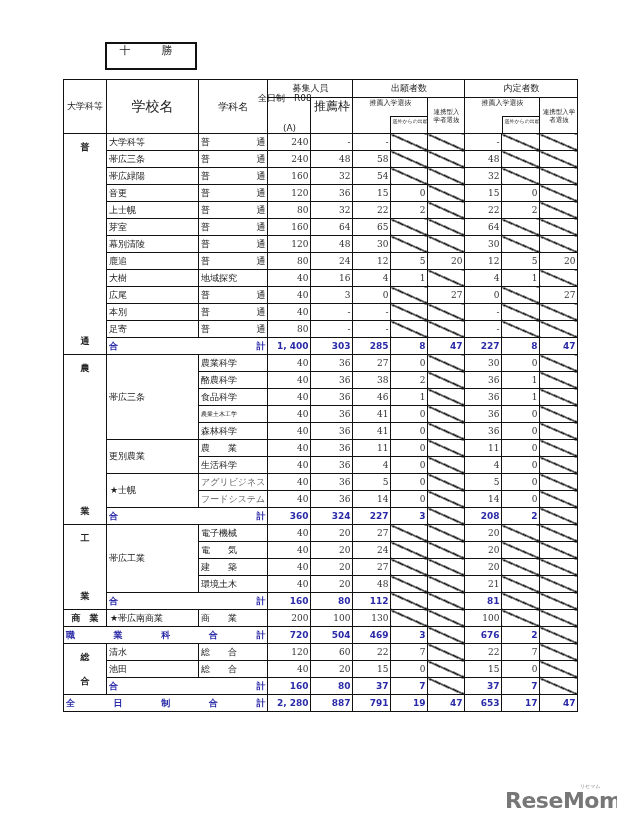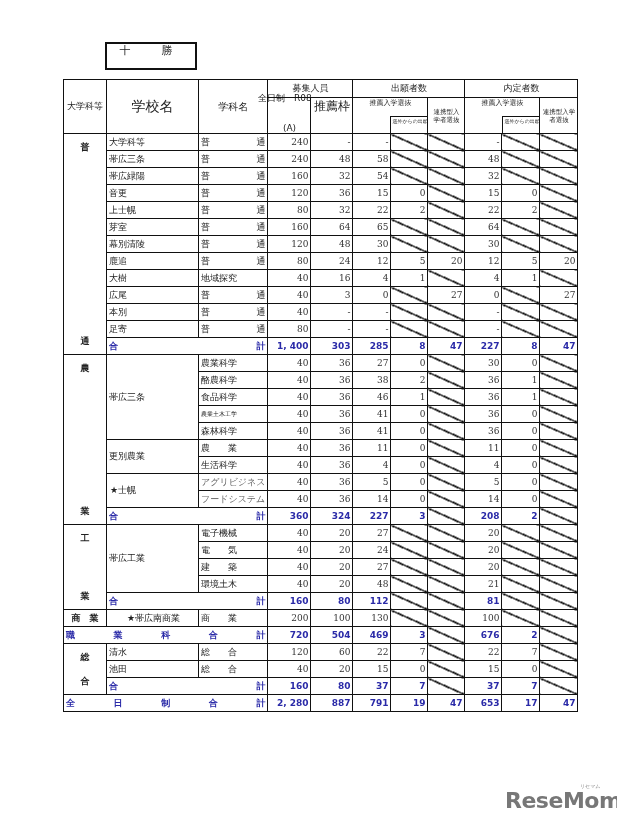--- a/index.html
+++ b/index.html
@@ -480,21 +480,21 @@
         <td class="num total">80</td>
         <td class="num total">112</td>
         <td class="diag"></td>
         <td class="diag"></td>
         <td class="num total">81</td>
         <td class="diag"></td>
         <td class="diag"></td>
       </tr>
       <tr>
         <td class="cat">商　業</td>
-        <td class="school" style="padding-left: 20px;">★帯広南商業</td>
+        <td class="school" style="padding-left: 3px;">★帯広南商業</td>
         <td class="dept">商　　業</td>
         <td class="num">200</td>
         <td class="num">100</td>
         <td class="num">130</td>
         <td class="diag"></td>
         <td class="diag"></td>
         <td class="num">100</td>
         <td class="diag"></td>
         <td class="diag"></td>
       </tr>

